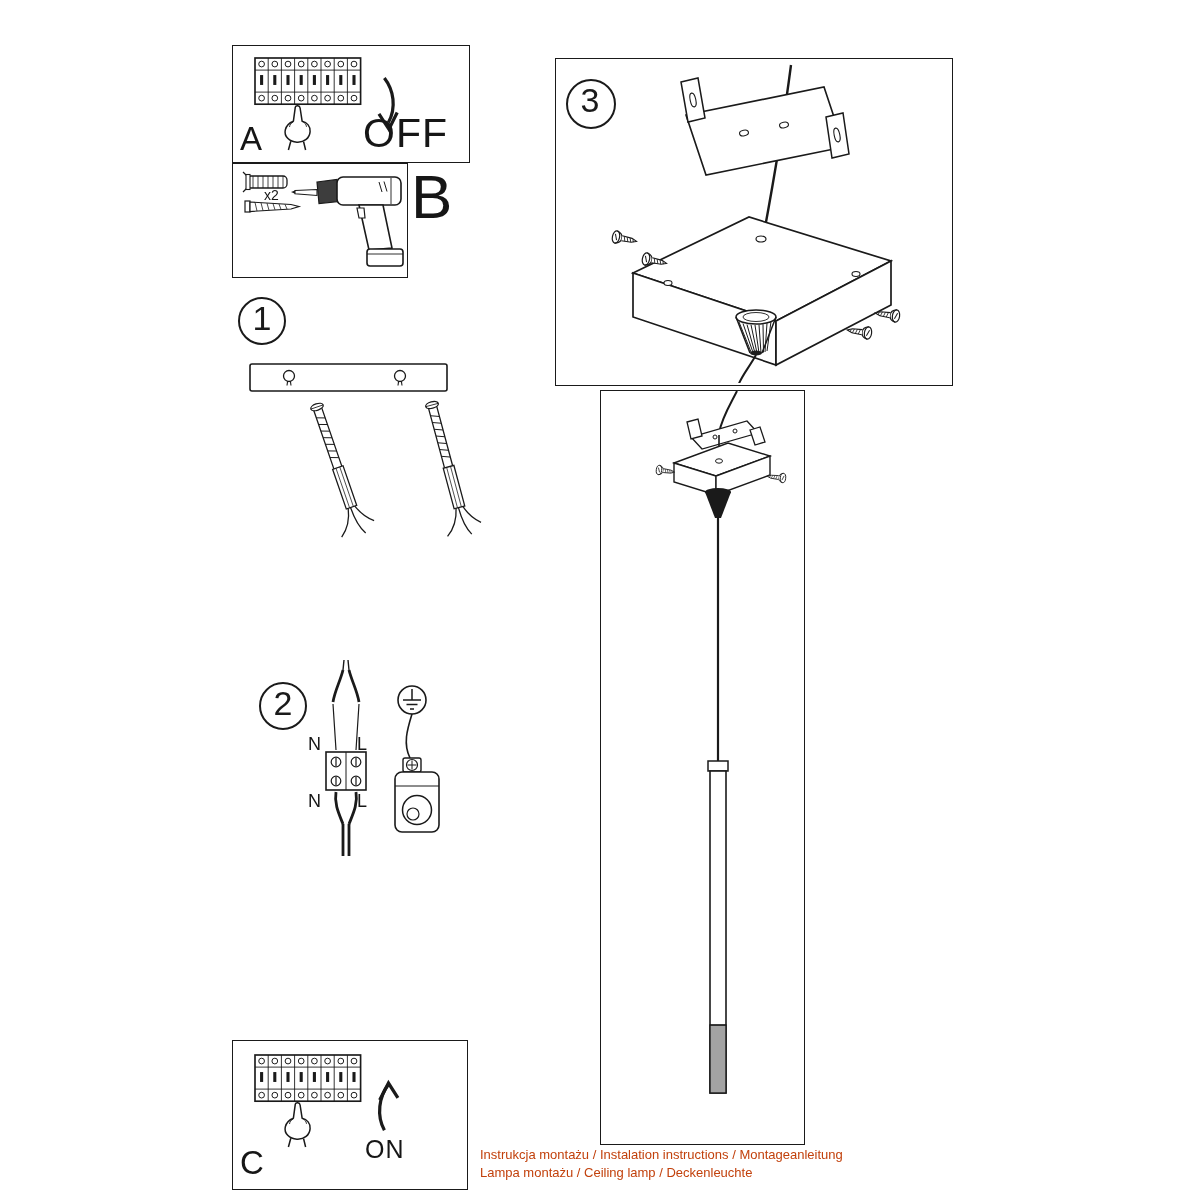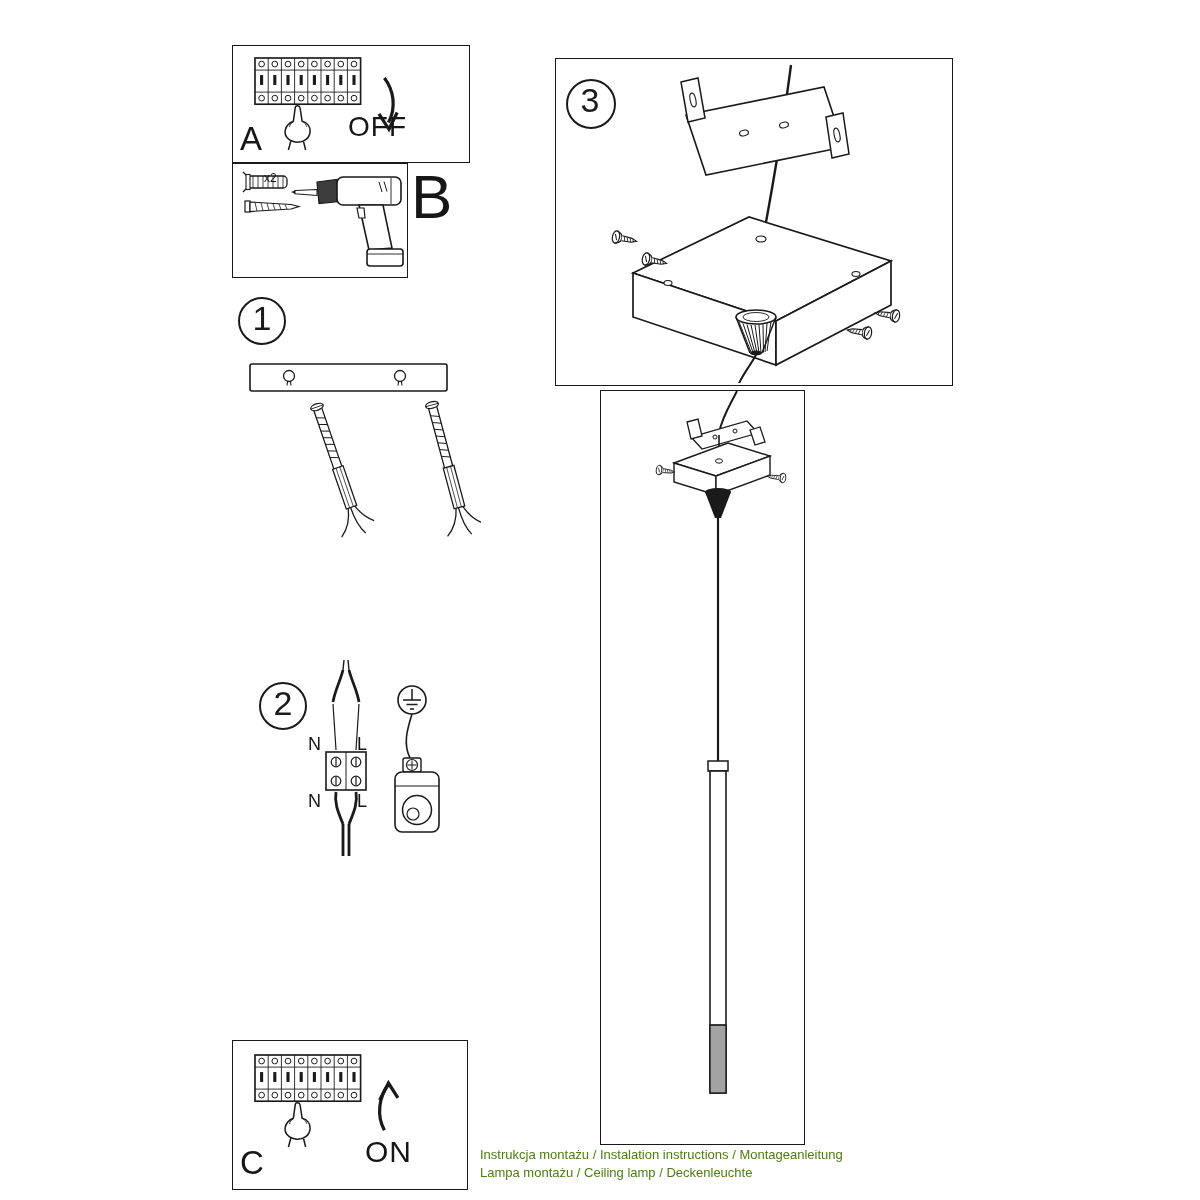--- a/index.html
+++ b/index.html
@@ -5,21 +5,21 @@
   * { margin:0; padding:0; box-sizing:border-box; }
   html,body { background:#ffffff; }
   .sheet {
     position:relative; width:1200px; height:1200px; background:#fff;
     font-family:"Liberation Sans","DejaVu Sans",sans-serif; color:#1a1a1a; overflow:hidden;
   }
   .box { position:absolute; border:1.7px solid #1a1a1a; background:#fff; }
   .abs { position:absolute; left:0; top:0; }
   .lbl { position:absolute; color:#161616; line-height:1.05; white-space:nowrap; }
   .num { position:absolute; text-align:center; line-height:1.05; }
-  .footer { position:absolute; font-size:13px; color:#4d7c0f; white-space:nowrap; }
+  .footer { position:absolute; font-size:13px; color:#c2410c; white-space:nowrap; }
   svg { display:block; }
 </style>
 </head>
 <body>
 
 <div class="sheet">
 
   <div class="box" style="left:232px;top:45px;width:238px;height:118px">
     <svg class="abs" width="234" height="114" viewBox="0 0 234 114">
       <defs>
@@ -78,21 +78,21 @@
           <path d="M6,-2.6 L16,-2 L21,0 L16,2 L6,2.6" fill="#fff" stroke="#1a1a1a" stroke-width="1.1"></path>
           <path d="M8,-2.4 L9.5,2.4 M11,-2.2 L12.5,2.2 M14,-2 L15.5,2 M17,-1.4 L18,1.4" stroke="#1a1a1a" stroke-width="0.8"></path>
         </g>
       </defs>
       <use href="#breaker-strip" transform="translate(22,12) scale(1.1)"></use>
       <use href="#press-hand" transform="translate(56,60)"></use>
       <use href="#arrow-down" transform="translate(150,32) scale(1.35)"></use>
     </svg>
   </div>
   <span class="lbl" style="left:240px;top:122px;font-size:33px">A</span>
-  <span class="lbl" style="left:348px;top:112px;font-size:28px;letter-spacing:1px">OFF</span>
+  <span class="lbl" style="left:363px;top:112px;font-size:41px;letter-spacing:1px">OFF</span>
 
   <div class="box" style="left:232px;top:163px;width:176px;height:115px">
     <svg class="abs" width="172" height="111" viewBox="0 0 172 111">
       <g>
         <path d="M14,12 L10,8 M14,24 L10,28" stroke="#1a1a1a" stroke-width="1.2" fill="none"></path>
         <rect x="14" y="12" width="40" height="12" rx="4" fill="#fff" stroke="#1a1a1a" stroke-width="1.3"></rect>
         <path d="M20,12V24M25,12V24M30,12V24M35,12V24M40,12V24M45,12V24M50,12V24" stroke="#1a1a1a" stroke-width="0.8" fill="none"></path>
         <rect x="13" y="10.5" width="4" height="15" fill="#fff" stroke="#1a1a1a" stroke-width="1.1"></rect>
       </g>
       <g>
@@ -107,21 +107,21 @@
         <rect x="104" y="13" width="64" height="28" rx="6" fill="#fff" stroke="#1a1a1a" stroke-width="1.6"></rect>
         <path d="M158,14 V40" stroke="#1a1a1a" stroke-width="0.9"></path>
         <path d="M146,18 l3,10 M151,17.5 l3,10" stroke="#1a1a1a" stroke-width="1"></path>
         <path d="M126,41 L150,41 L159,84 L136,86 Z" fill="#fff" stroke="#1a1a1a" stroke-width="1.6"></path>
         <path d="M124,44 L131,44 L132,54 L126,54 Z" fill="#fff" stroke="#1a1a1a" stroke-width="1.2"></path>
         <rect x="134" y="85" width="36" height="17" rx="3" fill="#fff" stroke="#1a1a1a" stroke-width="1.6"></rect>
         <path d="M134,90 H170" stroke="#1a1a1a" stroke-width="0.9"></path>
       </g>
     </svg>
   </div>
-  <span class="lbl" style="left:264px;top:172px;font-size:12px">x2</span>
+  <span class="lbl" style="left:264px;top:188px;font-size:14px">x2</span>
   <span class="lbl" style="left:411px;top:164px;font-size:62px">B</span>
 
   <svg class="abs" style="left:232px;top:295px" width="278" height="275" viewBox="0 0 278 275">
     <circle cx="30" cy="26" r="23" fill="#fff" stroke="#1a1a1a" stroke-width="2"></circle>
     <g>
       <rect x="18" y="69" width="197" height="27" rx="2" fill="#fff" stroke="#1a1a1a" stroke-width="1.6"></rect>
       <circle cx="57" cy="81" r="5.5" fill="#fff" stroke="#1a1a1a" stroke-width="1.3"></circle>
       <path d="M55.6,86.2 L55,90.5 M58.4,86.2 L59,90.5" stroke="#1a1a1a" stroke-width="1.1" fill="none"></path>
       <circle cx="168" cy="81" r="5.5" fill="#fff" stroke="#1a1a1a" stroke-width="1.3"></circle>
       <path d="M166.6,86.2 L166,90.5 M169.4,86.2 L170,90.5" stroke="#1a1a1a" stroke-width="1.1" fill="none"></path>
@@ -268,18 +268,18 @@
   </div>
 
   <div class="box" style="left:232px;top:1040px;width:236px;height:150px">
     <svg class="abs" width="232" height="146" viewBox="0 0 232 146">
       <use href="#breaker-strip" transform="translate(22,14) scale(1.1)"></use>
       <use href="#press-hand" transform="translate(56,62)"></use>
       <use href="#arrow-up" transform="translate(146,38) scale(1.35)"></use>
     </svg>
   </div>
   <span class="lbl" style="left:240px;top:1146px;font-size:33px">C</span>
-  <span class="lbl" style="left:365px;top:1136px;font-size:30px;letter-spacing:1px">ON</span>
+  <span class="lbl" style="left:365px;top:1136px;font-size:25px;letter-spacing:1px">ON</span>
 
   <span class="footer" style="left:480px;top:1147px">Instrukcja montażu / Instalation instructions / Montageanleitung</span>
   <span class="footer" style="left:480px;top:1165px">Lampa montażu / Ceiling lamp / Deckenleuchte</span>
 
 </div>
 
 </body></html>

